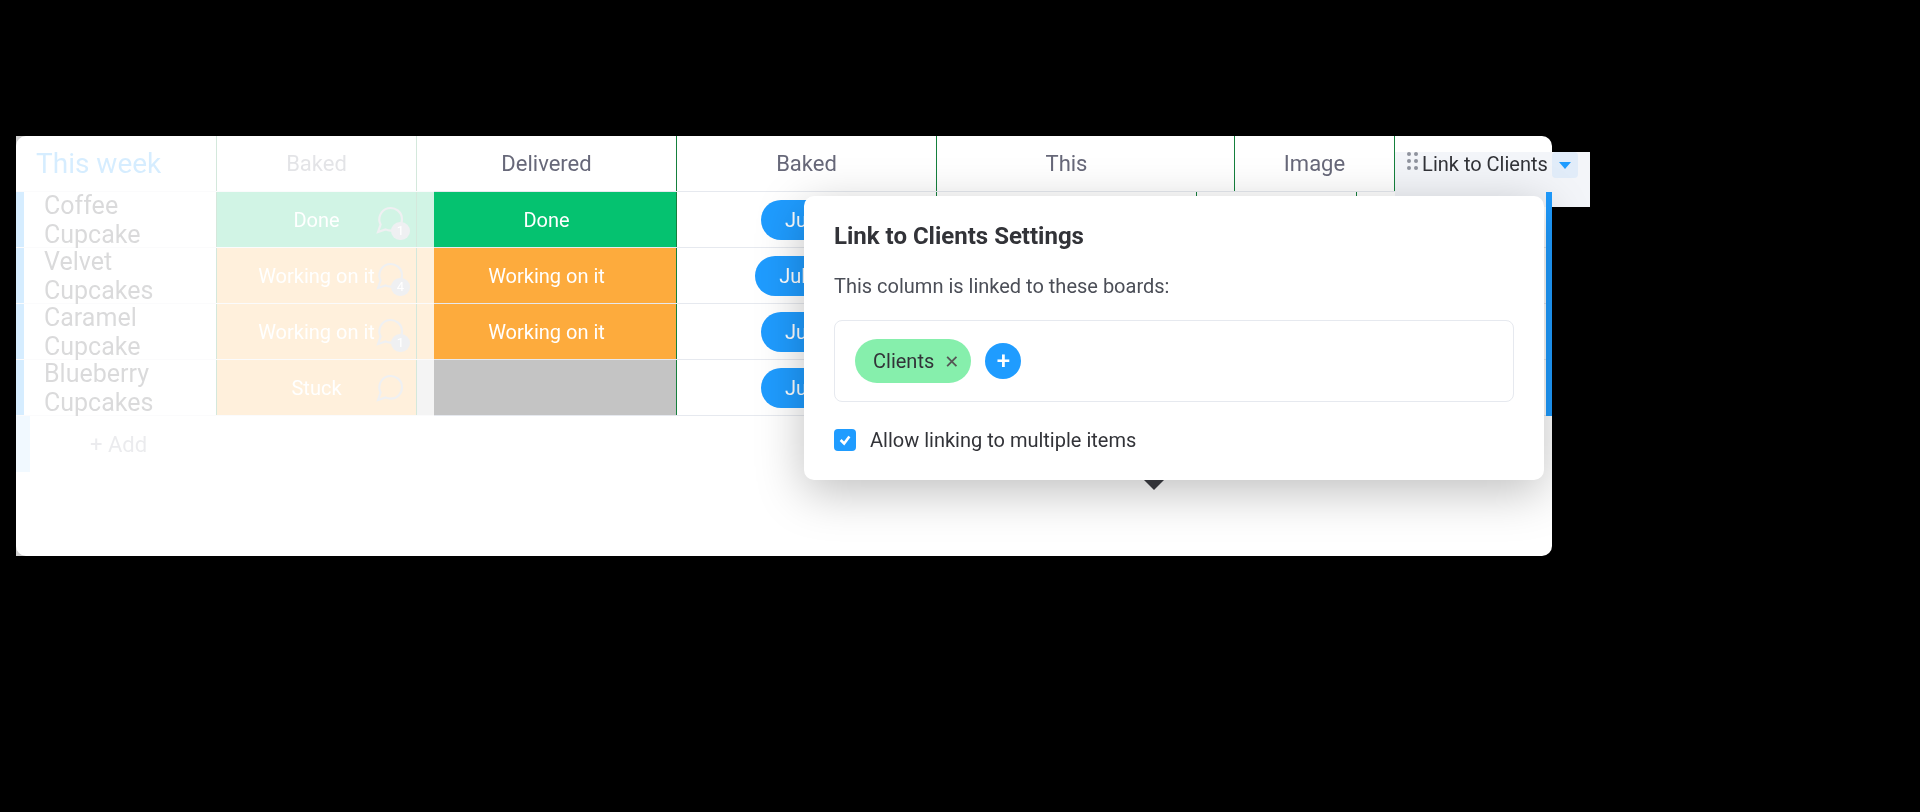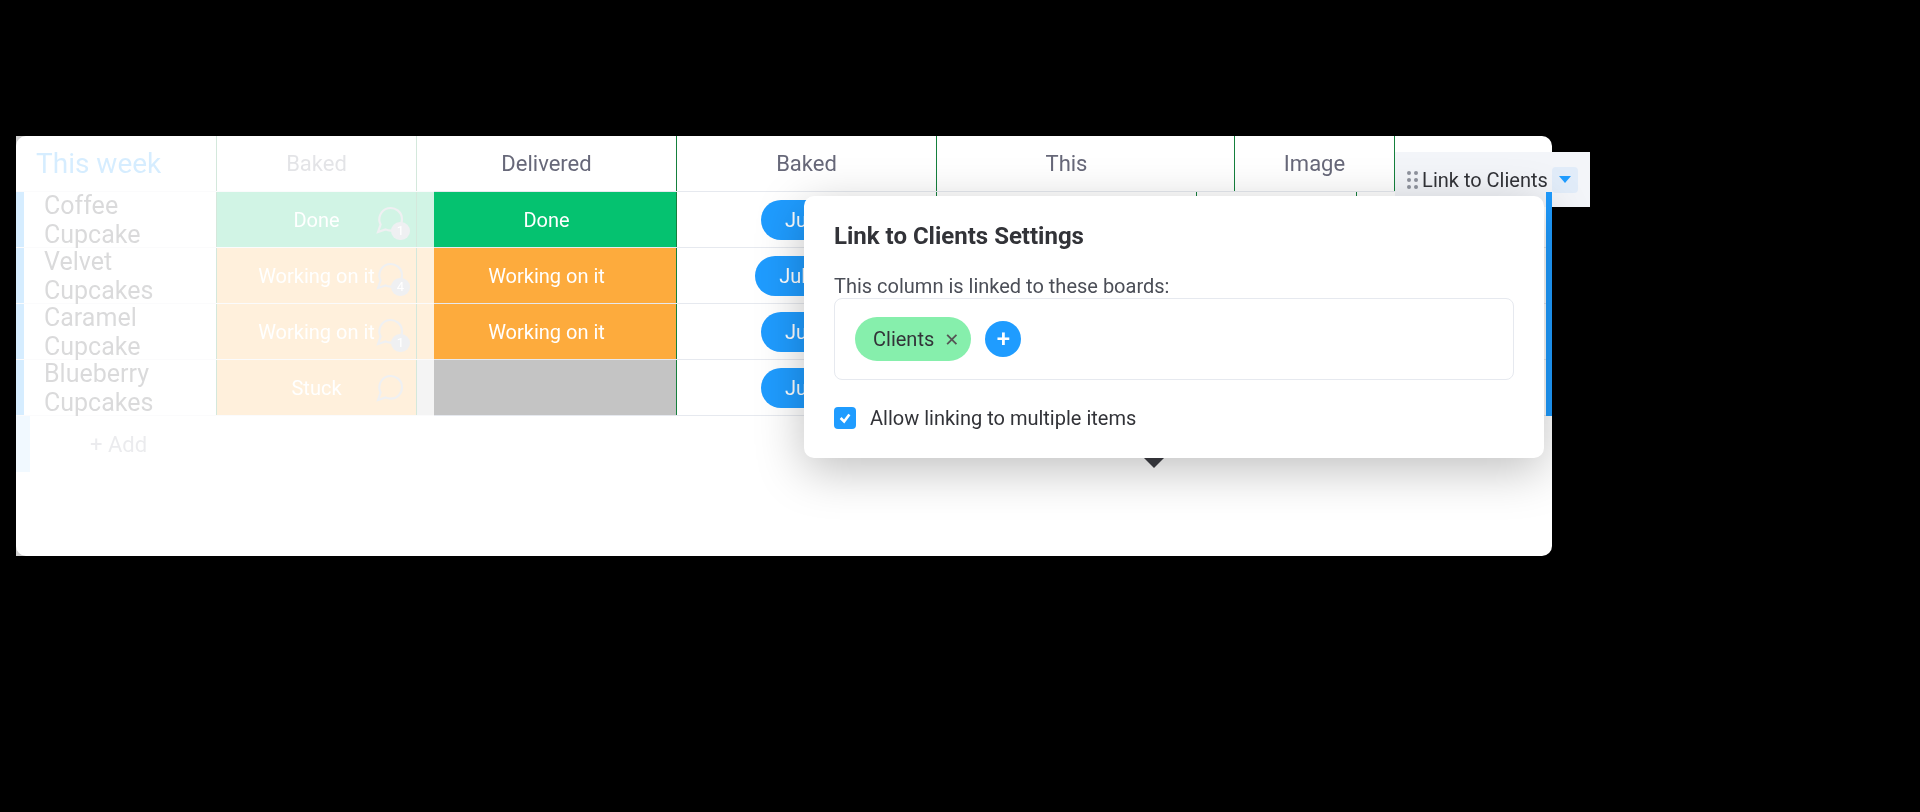--- a/index.html
+++ b/index.html
@@ -25,29 +25,29 @@
   .status-working { background:#fdab3d; } 
   .status-gray { background:#c4c4c4; }
   .comment-wrap { position:absolute; right:10px; display:flex; align-items:center; }
   .comment-icon-svg { width:32px; height:32px; stroke:#a6aab7; fill:none; stroke-width:1.6; }
   .comment-badge { position:absolute; right:-4px; bottom:-4px; background:#a6aab7; color:#fff; font-size:13px; border-radius:10px; padding:0 6px; line-height:18px; min-width:18px; text-align:center; }
   .date-pill { background:#1f9cff; color:#fff; border-radius:22px; padding:8px 24px; font-size:20px; }
   .add-row { color:#8f939e; font-size:22px; padding-left:60px; }
   
   .washout { position:absolute; left:0; top:0; bottom:0; width:418px; background:rgba(255,255,255,0.82); pointer-events:none; }
   
-  .link-header { background:#f3f5f9; display:flex; align-items:center; justify-content:space-between; padding:0 12px; width:100%; height:100%;margin-top:32px; }
+  .link-header { background:#f3f5f9; display:flex; justify-content:space-between; padding:0 12px; width:100%; height:100%;margin-top:32px; }
   .drag-icon { display:grid; grid-template-columns:4px 4px; grid-template-rows:4px 4px 4px; gap:3px; }
   .drag-icon span { width:4px; height:4px; background:#8f939e; border-radius:50%; }
   .caret { width:0;height:0;border-left:6px solid transparent;border-right:6px solid transparent;border-top:7px solid #1f9cff; }
   .caret-wrap { background:#e1ecf9; border-radius:4px; width:26px;height:26px; display:flex; align-items:center; justify-content:center; }
   
   .popover { position:absolute; top:60px; right:8px; width:740px; background:#fff; border-radius:10px; box-shadow:0 12px 48px rgba(0,0,0,0.25); padding:26px 30px 28px 30px; z-index:50; }
   .pop-title { font-size:24px; font-weight:700; color:#323338; margin-bottom:24px; }
-  .pop-sub { font-size:20px; color:#4b4e57; }
+  .pop-sub { font-size:20px; color:#4b4e57; margin-bottom:22px; }
   .chip-box { border:1px solid #e6e9ef; border-radius:8px; padding:18px 20px; display:flex; align-items:center; gap:14px; margin-bottom:26px; }
   .chip { background:#86efac; border-radius:22px; padding:10px 12px 10px 18px; display:flex; align-items:center; gap:10px; font-size:20px; color:#323338; }
   .chip .x { font-size:18px; color:#555;}
   .plus-btn { width:36px;height:36px;background:#1f9cff;color:#fff;border-radius:50%;display:flex;align-items:center;justify-content:center;font-size:24px;font-weight:500; }
   .check-row { display:flex; align-items:center; gap:14px; font-size:20px; color:#323338;margin-top:21px; }
   .checkbox { width:22px;height:22px;background:#1f9cff;border-radius:4px;display:flex;align-items:center;justify-content:center; }
   .checkbox svg { width:14px;height:14px;stroke:#fff;stroke-width:3;fill:none; }
   .pop-arrow { position:absolute; bottom:-10px; left:340px; width:0;height:0;border-left:10px solid transparent;border-right:10px solid transparent;border-top:10px solid #323338; }
   .blue-strip { position:absolute; right:0; top:56px; width:6px; height:224px; background:#1f9cff; }
 </style>

